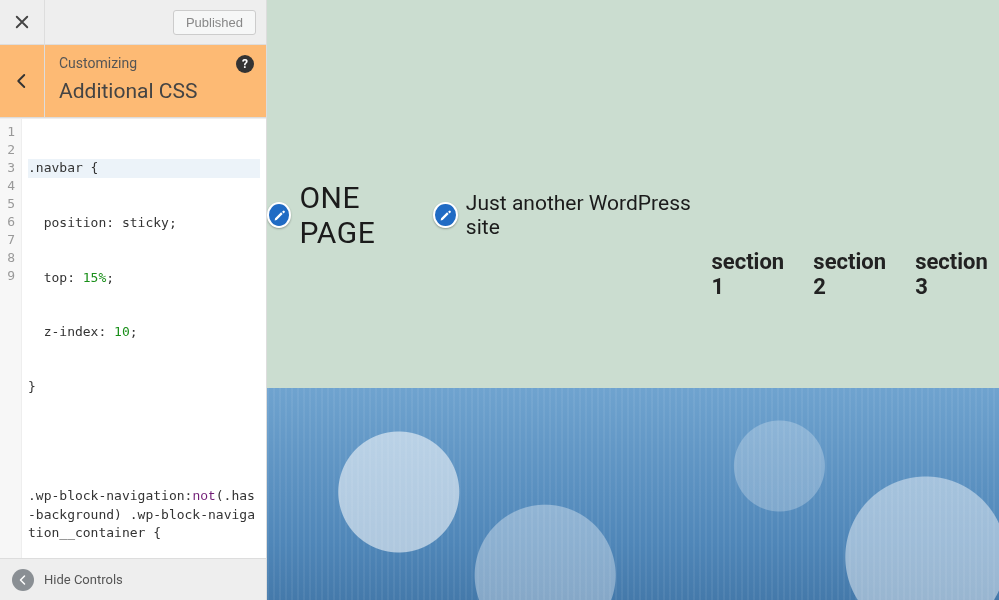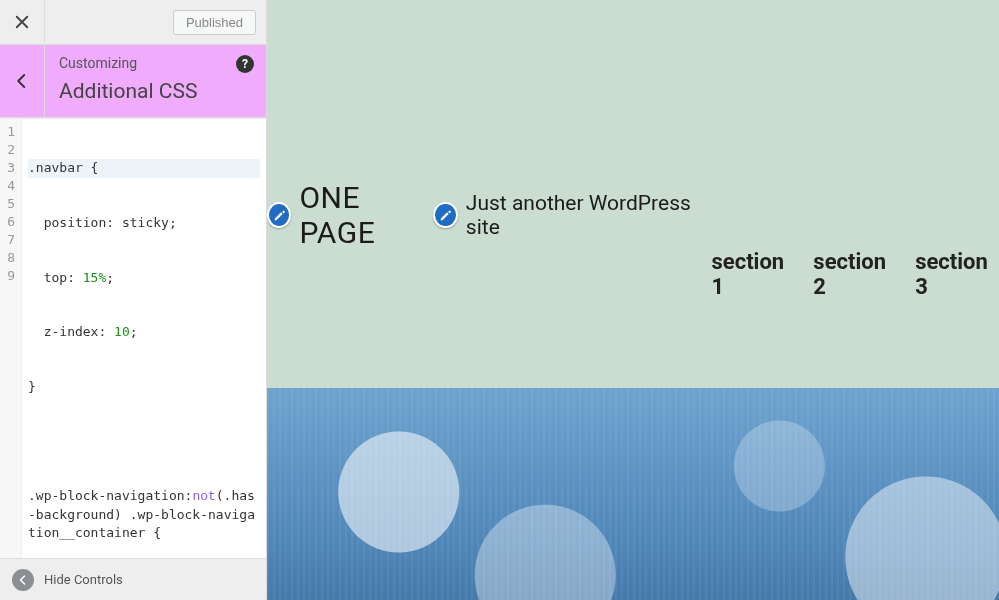--- a/index.html
+++ b/index.html
@@ -8,36 +8,36 @@
 
   
   .sidebar { width: 267px; flex: none; display: flex; flex-direction: column; border-right: 1px solid #ddd; background: #fff; }
 
   .topbar { height: 45px; background: #eee; display: flex; align-items: center; border-bottom: 1px solid #ddd; }
   .close-btn { width: 45px; height: 45px; display: flex; align-items: center; justify-content: center; border-right: 1px solid #ddd; cursor: pointer; }
   .close-btn svg { width: 18px; height: 18px; }
   .topbar-spacer { flex: 1; }
   .publish-btn { margin-right: 10px; background: #f6f7f7; border: 1px solid #ccc; color: #888; padding: 4px 12px; border-radius: 3px; font-size: 13px; cursor: default; }
 
-  .section-header { display: flex; align-items: center; border-bottom: 1px solid #ddd; background: #f0abfc; }
+  .section-header { display: flex; align-items: center; border-bottom: 1px solid #ddd; background: #fdba74; }
   .back-btn { width: 45px; align-self: stretch; display: flex; align-items: center; justify-content: center; border-right: 1px solid #ddd; cursor: pointer; }
   .back-btn svg { width: 18px; height: 18px; }
   .section-titles { flex: 1; padding: 10px 14px 14px; position: relative; }
   .breadcrumb { font-size: 14px; color: #555; font-weight: 400; }
   .section-title { font-size: 21px; color: #444; font-weight: 400; margin-top: 8px; }
   .help-btn { position: absolute; top: 10px; right: 12px; width: 18px; height: 18px; border-radius: 50%; background: #333; color: #fff; font-size: 12px; font-weight: bold; display: flex; align-items: center; justify-content: center; cursor: pointer; }
 
   .editor { flex: 1; display: flex; overflow: auto; background: #fff; border-top: 1px solid #eee; font-family: "Menlo","Consolas",monospace; font-size: 13px; line-height: 1.4; }
   .gutter { background: #f7f7f7; color: #999; text-align: right; padding: 4px 6px 4px 4px; user-select: none; border-right: 1px solid #eee; min-width: 22px; }
   .gutter div { height: 18px; }
   .code { flex: 1; padding: 4px 6px; white-space: pre-wrap; word-break: break-all; color: #333; }
   .code .line { min-height: 18px; }
   .code .line.active { background: #ecf3f9; }
   .tok-num   { color: #1a8f1a; }
-  .tok-func  { color: #8b5cf6; font-family: Liberation Mono, monospace; }
+  .tok-func  { color: #701a75; font-family: Liberation Mono, monospace; }
 
   .footer { height: 42px; border-top: 1px solid #ddd; background: #eee; display: flex; align-items: center; padding: 0 12px; gap: 10px; cursor: pointer; color: #555; font-size: 13px; }
   .footer .circle { width: 22px; height: 22px; border-radius: 50%; background: #8a8f94; display: flex; align-items: center; justify-content: center; }
   .footer .circle svg { width: 12px; height: 12px; }
 
   
   .preview { flex: 1; position: relative; overflow-y: scroll; background: #fff; }
   .preview-hero { background: #cbddd0; min-height: 388px; display: flex; flex-direction: row; align-items: center; padding-top: 42px; color: #1b1b1b; position: relative; }
   .hero-title-row, .hero-tagline-row { display: flex; align-items: center; gap: 8px; }
   .hero-title { font-size: 30px; font-weight: 400; letter-spacing: 0.5px; }

